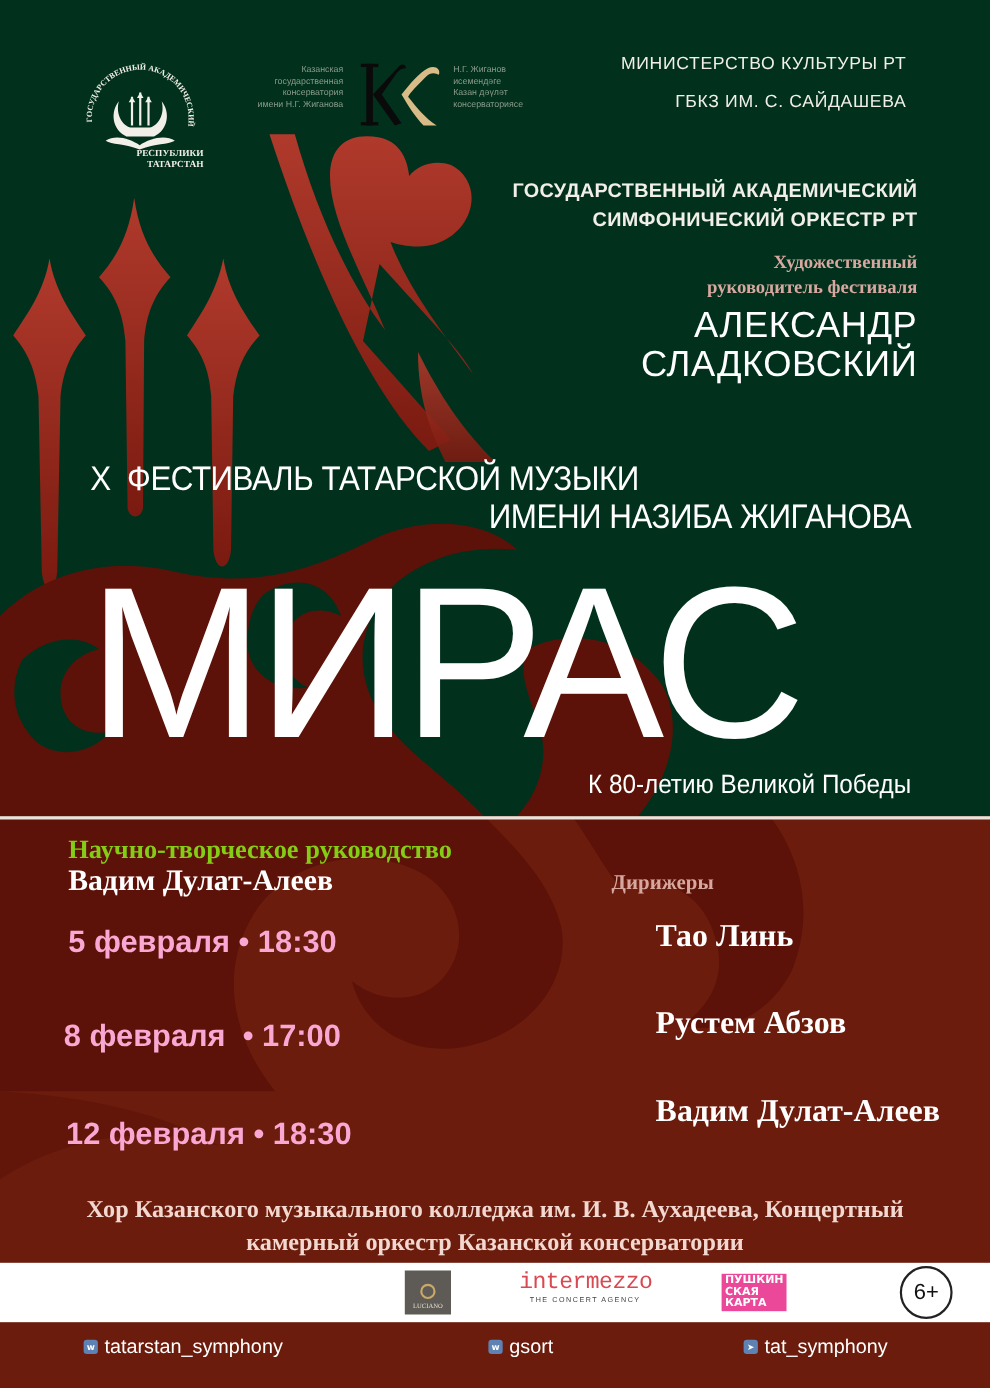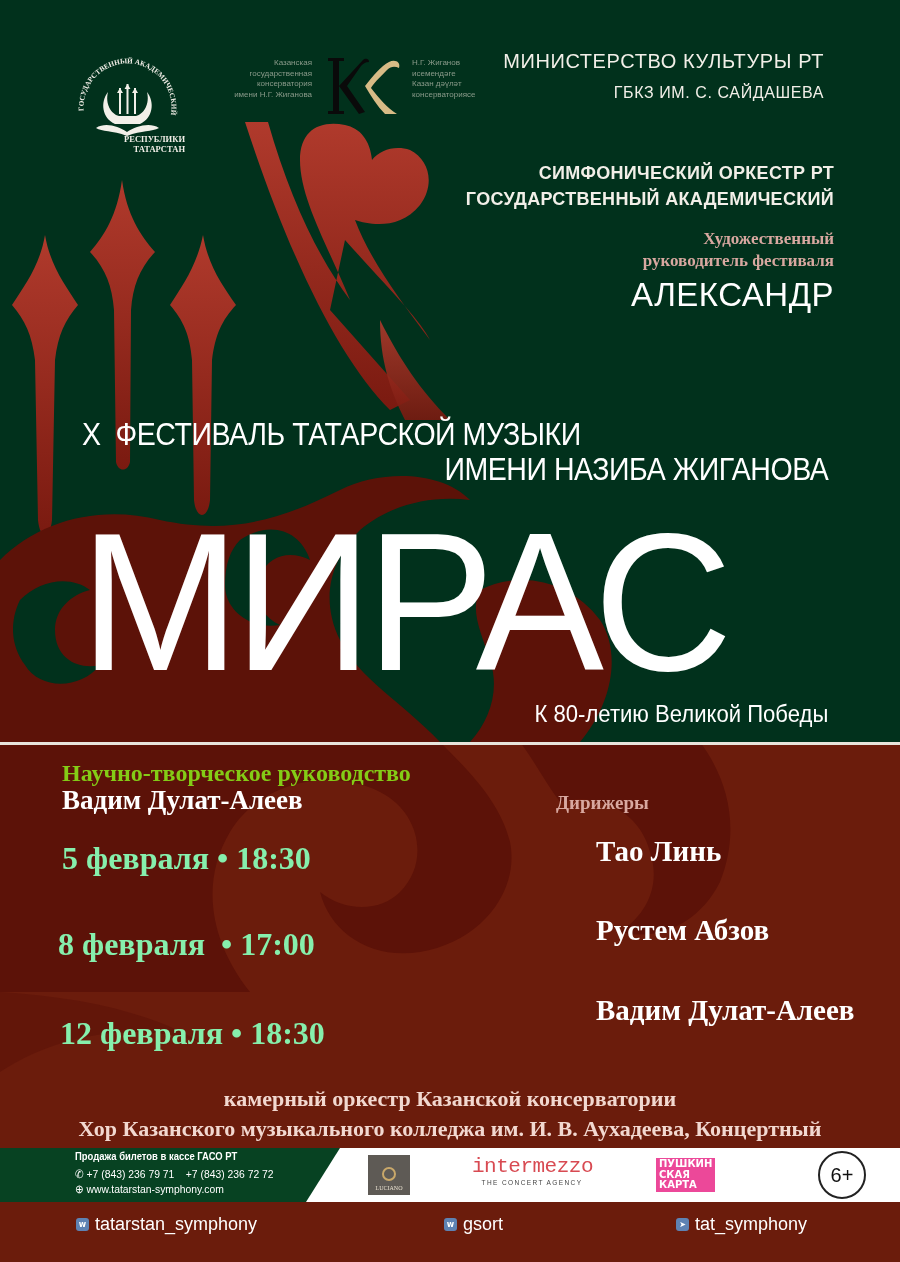--- a/index.html
+++ b/index.html
@@ -43,21 +43,21 @@
     font-family: "Liberation Sans", sans-serif; font-size: 8px; line-height: 10.5px; color: #8a9a8a;
   }
   .cons-mark { left: 325px; top: 54px; width: 78px; height: 64px; }
   .cons-text-right {
     left: 412px; top: 58px; width: 100px; text-align: left;
     font-family: "Liberation Sans", sans-serif; font-size: 8px; line-height: 10.5px; color: #8a9a8a;
   }
 
   .ministry {
     right: 76px; top: 50px; text-align: right;
-    font-family: "Liberation Sans", sans-serif; font-size: 20px; letter-spacing: 0.6px;
+    font-family: "Liberation Sans", sans-serif; font-size: 16px; letter-spacing: 0.6px;
     color: #f2efe8;
   }
   .gbkz {
     right: 76px; top: 84px; text-align: right;
     font-family: "Liberation Sans", sans-serif; font-size: 16px; letter-spacing: 0.6px;
     color: #f2efe8;
   }
   .orchestra {
     right: 66px; top: 160px; text-align: right;
     font-family: "Liberation Sans", sans-serif; font-size: 18px; font-weight: bold; line-height: 26px;
@@ -98,21 +98,21 @@
 
   .sci-label {
     left: 62px; top: 760px;
     font-family: "Liberation Serif", serif; font-size: 24px; color: #84cc16; font-weight: bold;
   }
   .sci-name {
     left: 62px; top: 785px;
     font-family: "Liberation Serif", serif; font-size: 27px; font-weight: bold; color: #ffffff;
   }
   .date {
-    font-family: Liberation Serif, serif; font-size: 32px; font-weight: bold; color: #86efac;
+    font-family: Liberation Sans, sans-serif; font-size: 28px; font-weight: bold; color: #f9a8d4;
   }
   .cond-label {
     left: 556px; top: 792px;
     font-family: "Liberation Serif", serif; font-size: 19px; font-weight: bold; color: #d8a8a0;
   }
   .conductor {
     font-family: "Liberation Serif", serif; font-size: 29px; font-weight: bold; color: #ffffff;
     line-height: 35px;
     margin-left: 40px;
   }
@@ -255,30 +255,31 @@
   <div>Н.Г. Жиганов</div>
   <div>исемендәге</div>
   <div>Казан дәүләт</div>
   <div>консерваториясе</div>
 </div>
 
 <div class="abs ministry">МИНИСТЕРСТВО КУЛЬТУРЫ РТ</div>
 <div class="abs gbkz">ГБКЗ ИМ. С. САЙДАШЕВА</div>
 
 <div class="abs orchestra">
+  <div>ГОСУДАРСТВЕННЫЙ АКАДЕМИЧЕСКИЙ</div>
   <div>СИМФОНИЧЕСКИЙ ОРКЕСТР РТ</div>
-  <div>ГОСУДАРСТВЕННЫЙ АКАДЕМИЧЕСКИЙ</div>
 </div>
 
 <div class="abs art-dir-label">
   <div>Художественный</div>
   <div>руководитель фестиваля</div>
 </div>
 <div class="abs art-dir-name">
   <div>АЛЕКСАНДР</div>
+  <div>СЛАДКОВСКИЙ</div>
 </div>
 
 <div class="abs fest-line1" style="white-space:pre;">X  ФЕСТИВАЛЬ ТАТАРСКОЙ МУЗЫКИ</div>
 <div class="abs fest-line2">ИМЕНИ НАЗИБА ЖИГАНОВА</div>
 
 <div class="abs miras">МИРАС</div>
 <div class="abs victory">К 80-летию Великой Победы</div>
 
 <div class="abs sci-label">Научно-творческое руководство</div>
 <div class="abs sci-name">Вадим Дулат-Алеев</div>
@@ -290,35 +291,26 @@
 
 <div class="abs date" style="left:58px; top:926px; white-space:pre;">8 февраля  • 17:00</div>
 <div class="abs conductor" style="left:556px; top:913px;">Рустем Абзов</div>
 
 <div class="abs date" style="left:60px; top:1015px;">12 февраля • 18:30</div>
 <div class="abs conductor" style="left:556px; top:993px;">
   <div>Вадим Дулат-Алеев</div>
 </div>
 
 <div class="abs choir">
+  <div>Хор Казанского музыкального колледжа им. И. В. Аухадеева, Концертный</div>
   <div>камерный оркестр Казанской консерватории</div>
-  <div>Хор Казанского музыкального колледжа им. И. В. Аухадеева, Концертный</div>
 </div>
 
 <div class="band">
   <div class="band-green"></div>
-  <div class="band-green-part">
-    <div class="ticket-title">Продажа билетов в кассе ГАСО РТ</div>
-    <div class="ticket-phones">
-      <span>✆ </span><span style="white-space:pre;">+7 (843) 236 79 71    +7 (843) 236 72 72</span>
-    </div>
-    <div class="ticket-site">
-      <span>⊕ </span><span>www.tatarstan-symphony.com</span>
-    </div>
-  </div>
   <div class="luciano">
     <div class="luciano-mark"></div>
     <div class="luciano-text">LUCIANO</div>
   </div>
   <div class="intermezzo">
     <div class="intermezzo-name">intermezzo</div>
     <div class="intermezzo-sub">THE CONCERT AGENCY</div>
   </div>
   <div class="pushkin">
     <div>ПУШКИН</div>

